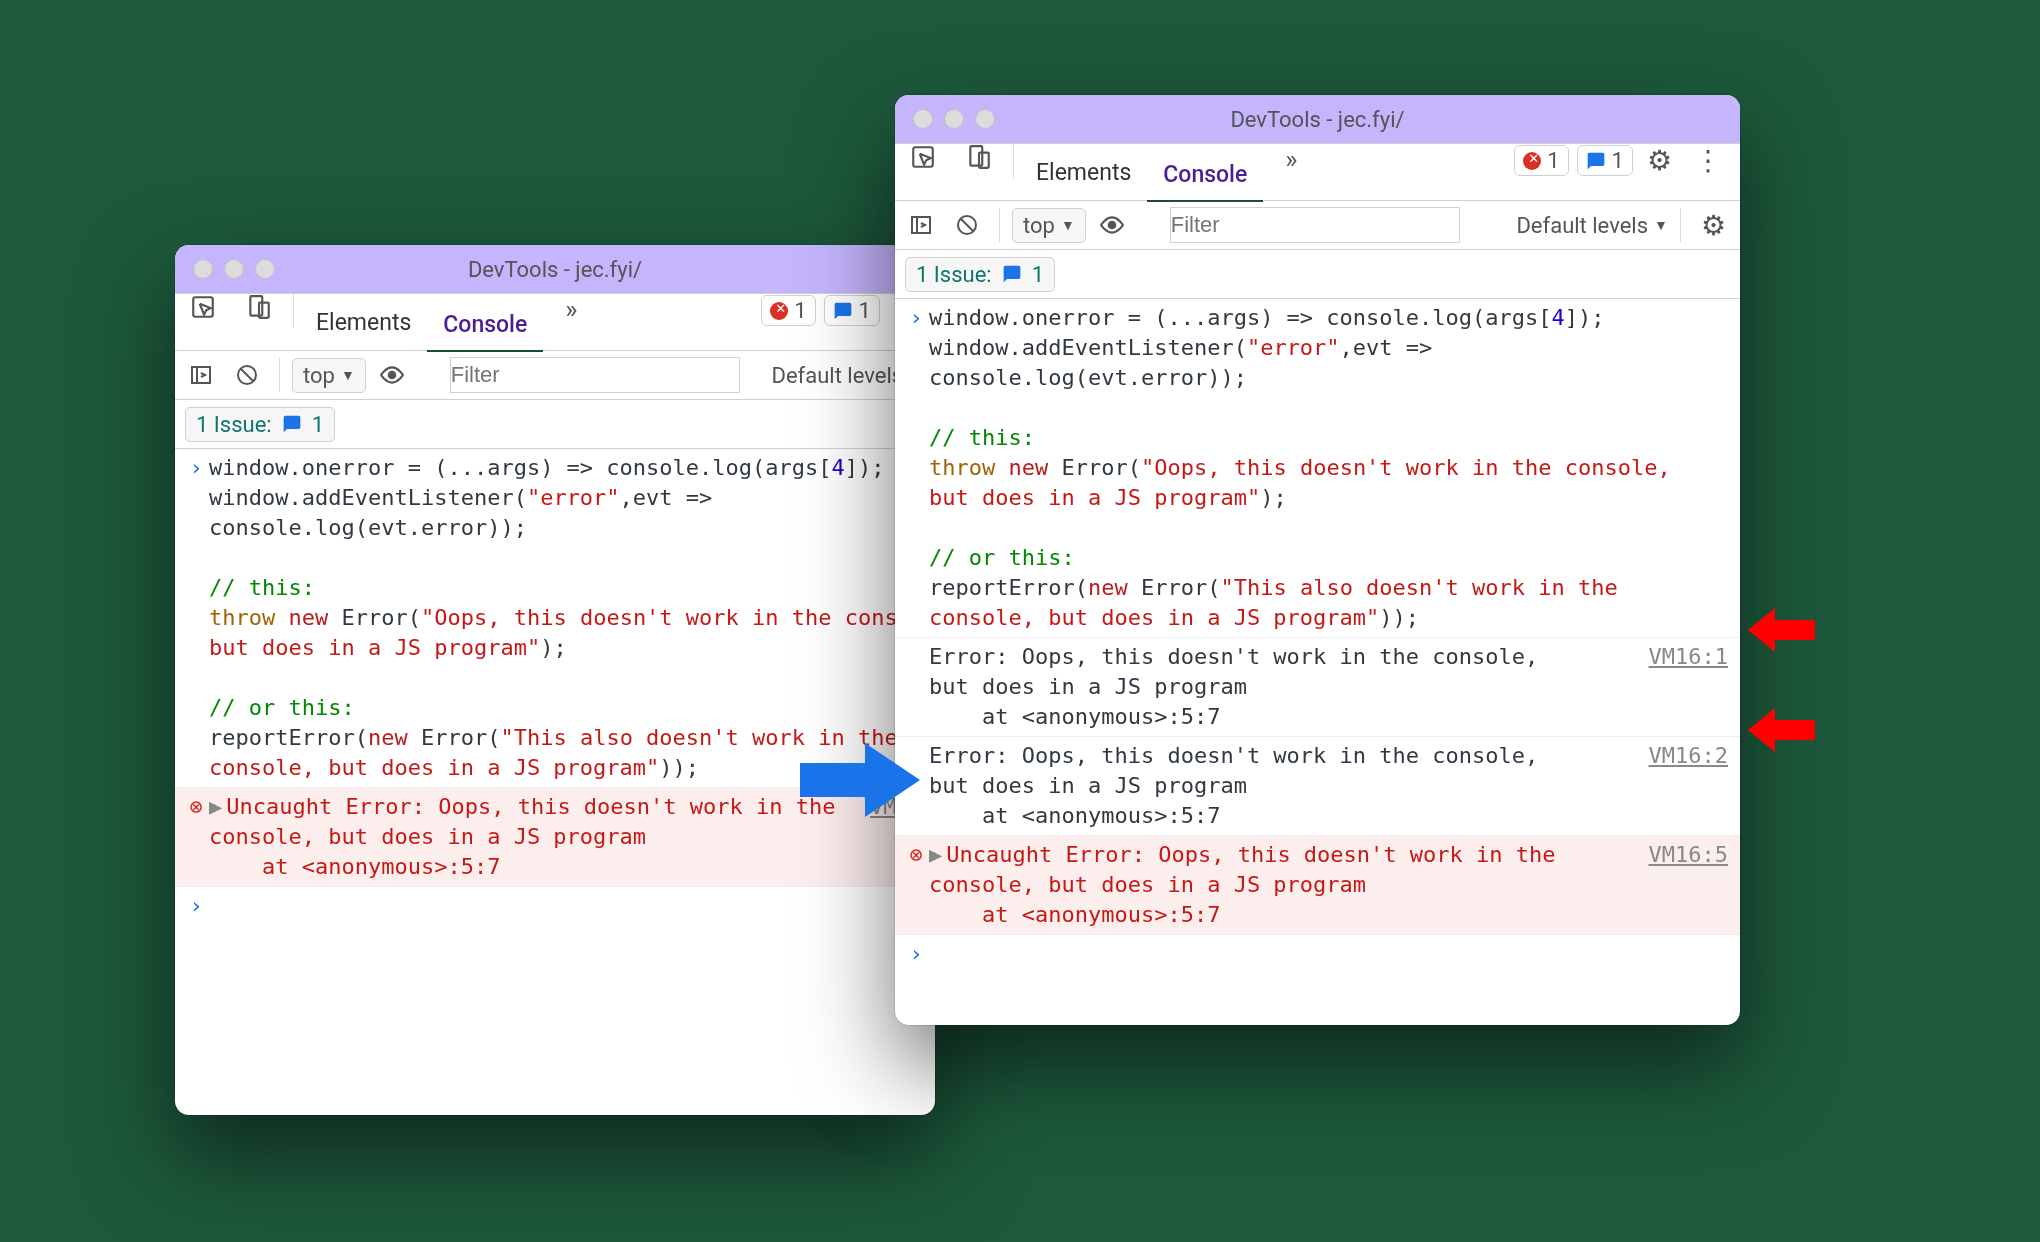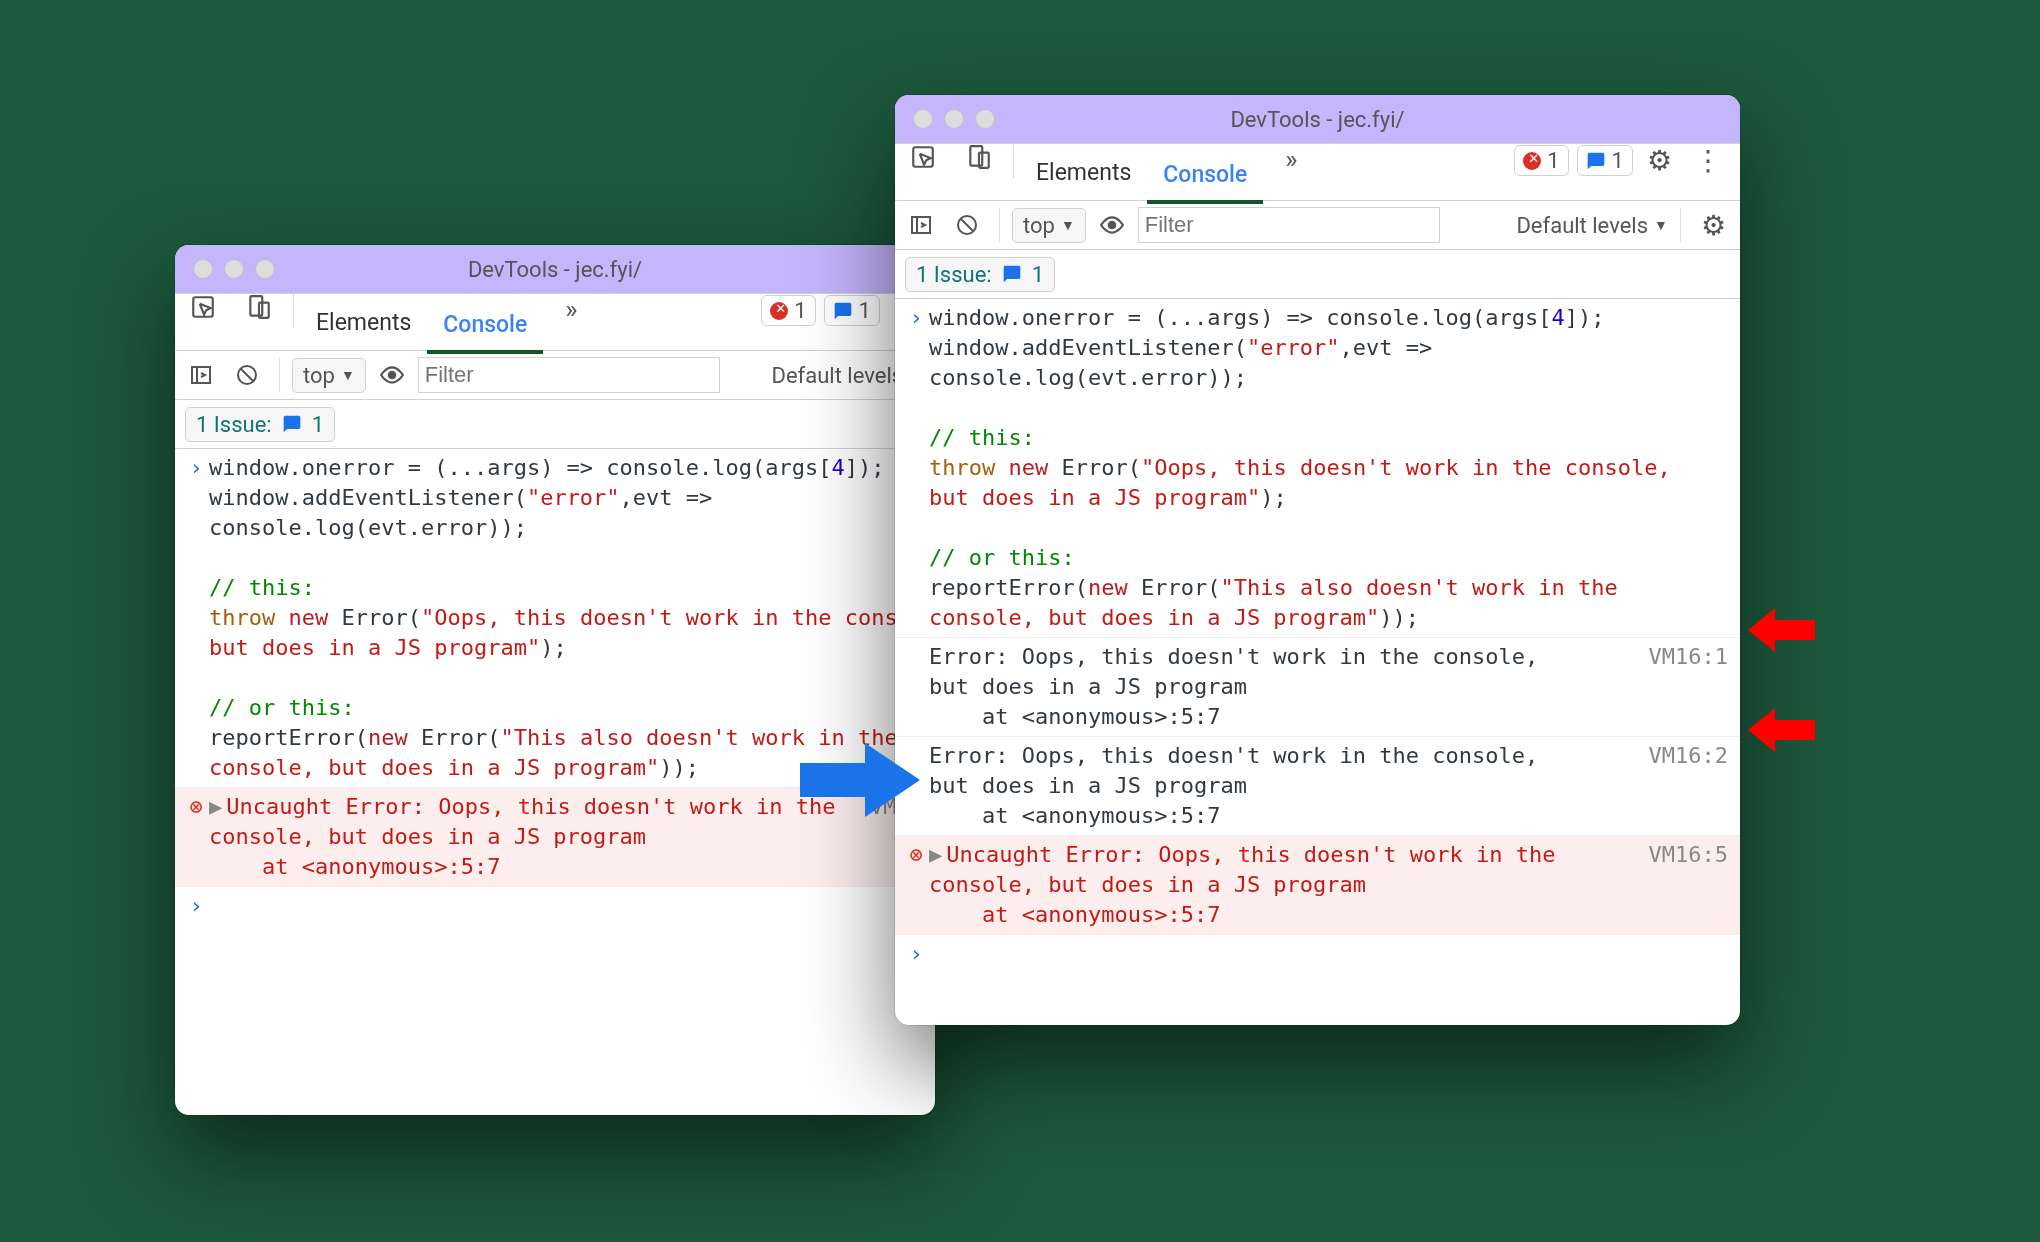--- a/index.html
+++ b/index.html
@@ -6,36 +6,36 @@
 .stage{position:relative;width:2040px;height:1242px;}
 .win{position:absolute;background:#fff;border-radius:14px;box-shadow:0 40px 90px rgba(0,0,0,.55),0 0 0 1px rgba(0,0,0,.1);overflow:hidden;}
 .titlebar{height:48px;background:#c4b5fd;border-bottom:1px solid #d0d0d0;position:relative;display:flex;align-items:center;}
 .dots{display:flex;gap:11px;padding-left:18px;}
 .dot{width:18px;height:18px;border-radius:50%;background:#dcdcdc;border:1px solid #bfbfbf;}
 .wintitle{position:absolute;left:0;right:0;text-align:center;font-size:22px;color:#555;pointer-events:none;}
 .tabs{height:56px;border-bottom:1px solid #d0d0d0;display:flex;align-items:flex-start;font-size:23px;color:#333;}
 .ticon{width:56px;display:flex;align-items:center;justify-content:center;color:#555;}
 .sep{width:1px;height:34px;background:#ddd;margin:0 6px;}
 .tab{padding:0 16px;height:56px;display:flex;align-items:center;cursor:pointer;}
-.tab.active{color:#3b82f6;font-weight:500;border-bottom:4px solid #14532d;height:52px;padding-top:4px;}
+.tab.active{color:#4c1d95;font-weight:500;border-bottom:2px solid #14532d;height:52px;padding-top:4px;}
 .tabicons{margin-left:auto;display:flex;align-items:center;gap:8px;padding-right:10px;}
 .badge{display:inline-flex;align-items:center;gap:6px;font-size:22px;color:#555;padding:2px 8px;border:1px solid #d0d0d0;border-radius:6px;background:#fff;}
 .circ{width:18px;height:18px;border-radius:50%;display:inline-block;}
 .toolbar{height:48px;border-bottom:1px solid #d0d0d0;display:flex;align-items:center;font-size:22px;color:#555;padding:0 6px;gap:6px;}
 .pill{display:inline-flex;align-items:center;gap:6px;padding:4px 10px;border:1px solid #d0d0d0;background:#f6f6f6;border-radius:5px;}
-.filter{border:1px solid #d0d0d0;height:34px;font-size:22px;padding:0 6px;flex:0 0 180px;color:#777;background:#fff;}
+.filter{border:1px solid #d0d0d0;height:34px;font-size:22px;padding:0 0;flex:0 0 180px;color:#777;background:#fff;margin-left:32px;}
 .issuebar{height:48px;border-bottom:1px solid #d0d0d0;display:flex;align-items:center;font-size:22px;color:#0f766e;padding:0 10px;}
 .issuebox{border:1px solid #d0d0d0;background:#f6f6f6;border-radius:5px;padding:4px 10px;display:inline-flex;align-items:center;gap:10px;}
 .console{font-family:Menlo,Consolas,monospace;font-size:22px;line-height:30px;}
 .row{border-bottom:1px solid #eee;padding:4px 6px 4px 8px;display:flex;}
 .row.err{background:#fdeeee;}
 .gut{width:26px;flex:none;text-align:center;color:#1a73e8;}
 .gut.err{color:#d93025;}
 .msg{flex:1;white-space:pre;color:#303942;}
-.src{color:#888;cursor:pointer;padding-right:6px;text-align:right;}
+.src{color:#888;text-decoration:underline;cursor:pointer;padding-right:6px;text-align:right;}
 .tri{color:#888;margin-right:4px;}
 .c-kw{color:#a16207;}
 .c-kw2{color:#b91c1c;}
 .c-str{color:#c41a16;}
 .c-cmt{color:#008800;}
 .c-num{color:#1c00cf;}
 .c-err{color:#c41a16;}
 .arrow-big{position:absolute;color:#1a73e8;}
 .arrow-sm{position:absolute;color:#ff0000;}
 svg{display:block;}

